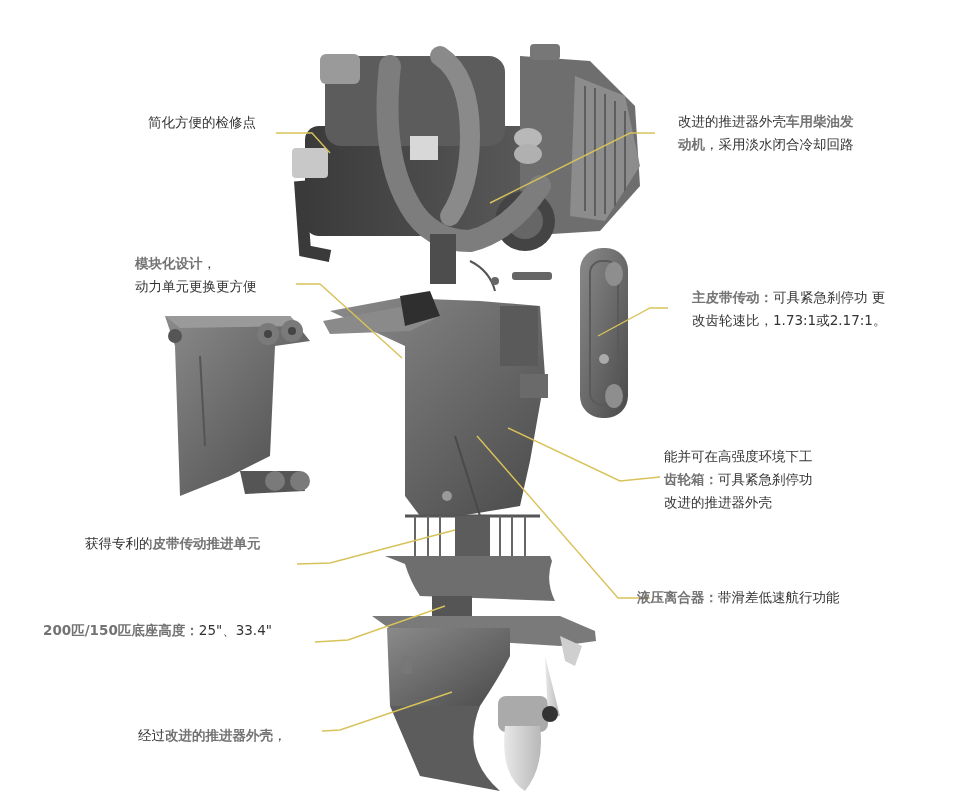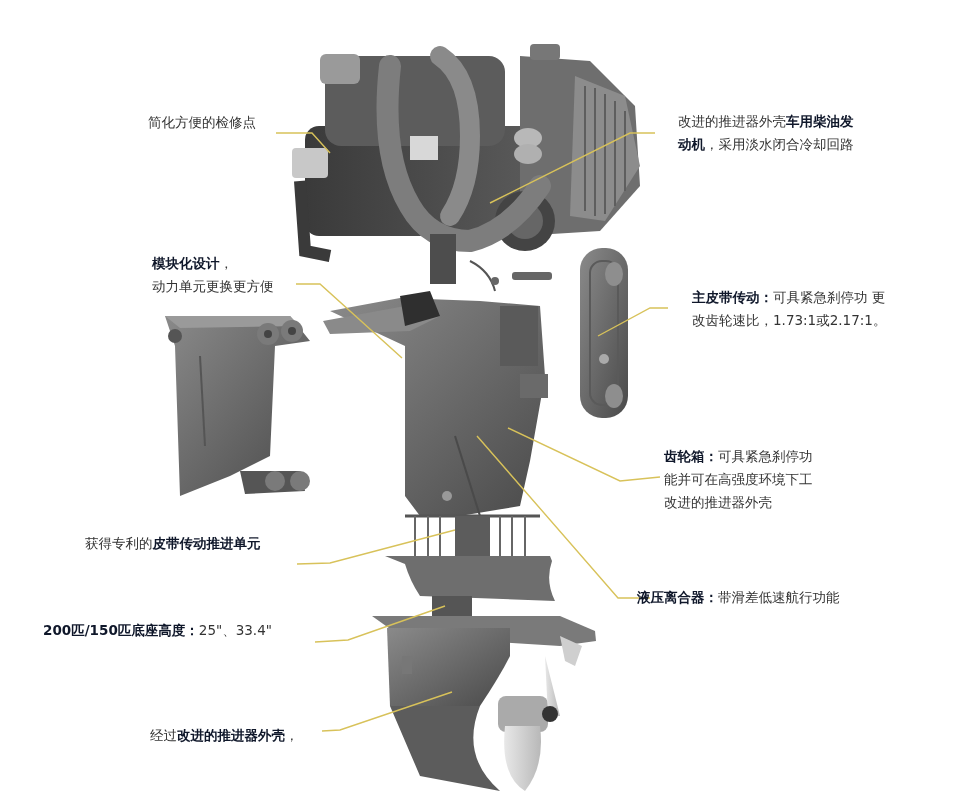--- a/index.html
+++ b/index.html
@@ -1,20 +1,20 @@
 <!DOCTYPE html>
 <html><head>
 <meta charset="utf-8">
 <style>
   html, body { margin: 0; padding: 0; background: #ffffff; }
   body { width: 953px; height: 800px; position: relative; overflow: hidden;
          font-family: "DejaVu Sans", "Liberation Sans", sans-serif; color: #2a2a2a; }
   .canvas { position: absolute; left: 0; top: 0; width: 953px; height: 800px; margin-top: 16px; }
   .label { position: absolute; font-size: 13.5px; line-height: 23px; white-space: nowrap; color: #333; }
-  .label b { font-weight: bold; color: #0f172a; }
+  .label b { font-weight: bold; color: #737373; }
   svg.art { position: absolute; left: 0; top: 0; }
 </style>
 </head>
 <body>
 
 <div class="canvas">
 
   <svg class="art" width="953" height="800" viewBox="0 0 953 800">
     <defs>
       <linearGradient id="metal" x1="0" x2="1" y1="0" y2="1">
@@ -126,38 +126,38 @@
     </g>
   </svg>
 
   <div class="label" style="left:148px; top:95px;">
       <div><span>简化方便的检修点</span></div>
     </div>
   <div class="label" style="left:678px; top:94px;">
       <div><span>改进的推进器外壳</span><b>车用柴油发</b></div>
       <div><b>动机</b><span>，采用淡水闭合冷却回路</span></div>
     </div>
-  <div class="label" style="left:152px; top:236px;">
+  <div class="label" style="left:135px; top:236px;">
       <div><b>模块化设计</b><span>，</span></div>
       <div><span>动力单元更换更方便</span></div>
     </div>
   <div class="label" style="left:692px; top:270px;">
       <div><b>主皮带传动：</b><span>可具紧急刹停功  更</span></div>
       <div><span>改齿轮速比，1.73:1或2.17:1。</span></div>
     </div>
   <div class="label" style="left:664px; top:429px;">
+      <div><span>能并可在高强度环境下工</span></div>
       <div><b>齿轮箱：</b><span>可具紧急刹停功</span></div>
-      <div><span>能并可在高强度环境下工</span></div>
       <div><span>改进的推进器外壳</span></div>
     </div>
   <div class="label" style="left:85px; top:516px;">
       <div><span>获得专利的</span><b>皮带传动推进单元</b></div>
     </div>
   <div class="label" style="left:637px; top:570px;">
       <div><b>液压离合器：</b><span>带滑差低速航行功能</span></div>
     </div>
   <div class="label" style="left:43px; top:603px;">
       <div><b>200匹/150匹底座高度：</b><span>25"、33.4"</span></div>
     </div>
-  <div class="label" style="left:150px; top:708px;">
+  <div class="label" style="left:138px; top:708px;">
       <div><span>经过</span><b>改进的推进器外壳</b><span>，</span></div>
     </div>
 </div>
 
 </body></html>

